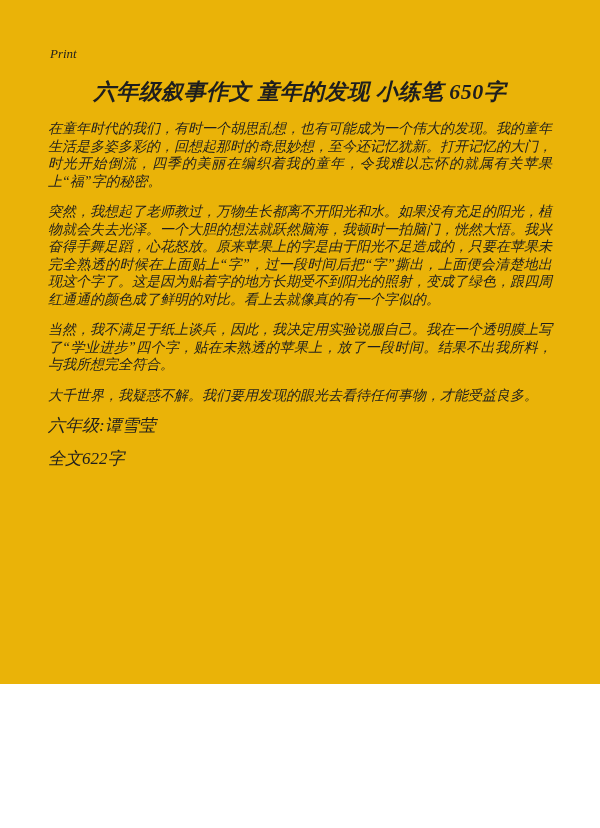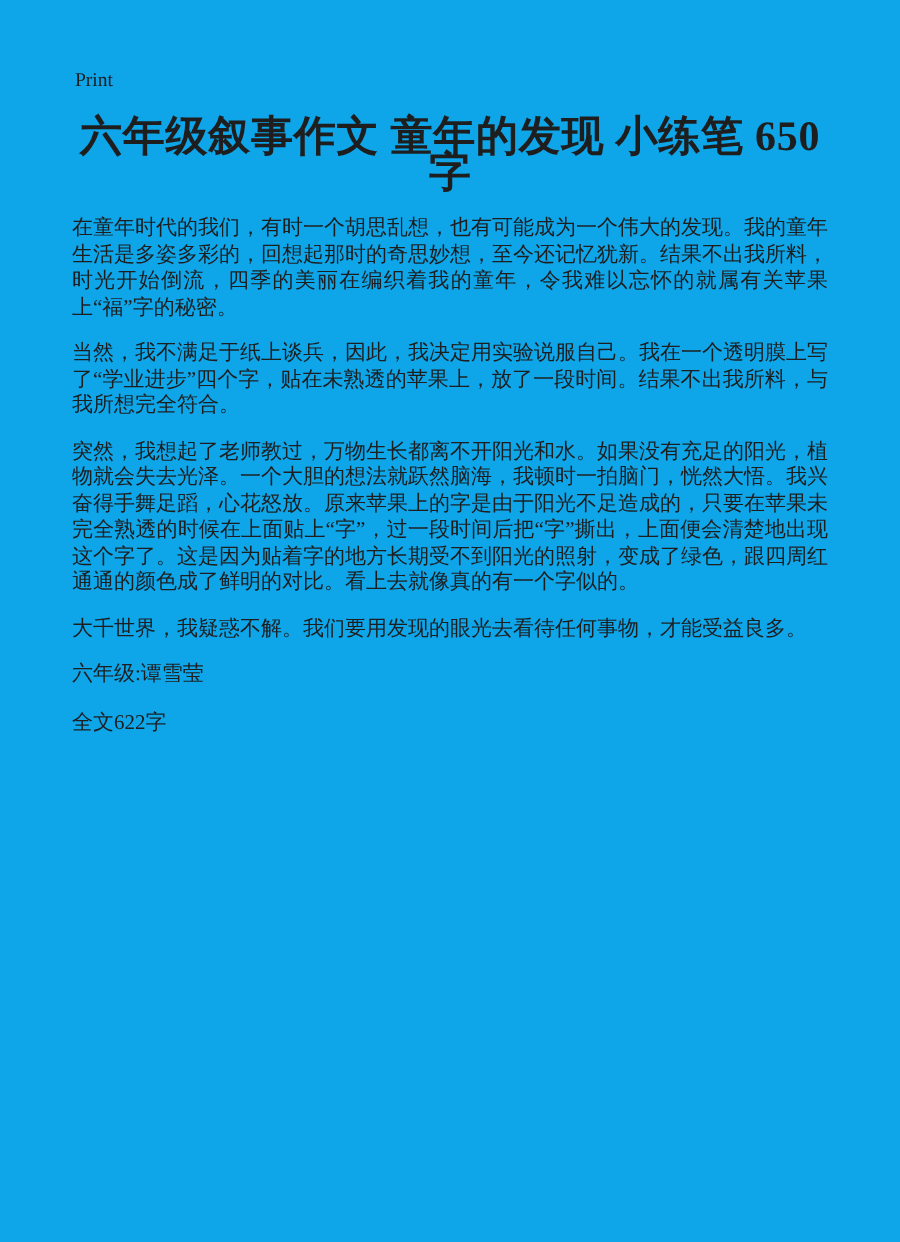--- a/index.html
+++ b/index.html
@@ -10,73 +10,74 @@
   body {
     width: 600px;
     height: 828px;
     overflow: hidden;
     font-family: "Liberation Serif", "DejaVu Serif", serif;
     color: #1e1e1e;
   }
   .page {
     box-sizing: border-box;
     width: 600px;
-    height: 828px;
+    height: 684px;
     padding: 44px 48px 0 48px;
-    background: #0ea5e9;
+    background: #eab308;
+    font-style: italic;
   }
   .print-link {
     display: inline-block;
     font-size: 13px;
     line-height: 16px;
     margin-left: 2px;
     color: #1e1e1e;
     text-decoration: none;
     cursor: pointer;
   }
   .essay-title {
-    font-size: 28px;
+    font-size: 22px;
     font-weight: bold;
     text-align: center;
     margin: 18px 0 16px 0;
     line-height: 24px;
     letter-spacing: 0.5px;
   }
   .essay-paragraph {
     font-size: 14px;
     line-height: 17.5px;
     text-align: justify;
     text-justify: inter-ideograph;
     margin: 0 0 13px 0;
   }
   .essay-byline,
   .essay-word-count {
-    font-size: 14px;
+    font-size: 17px;
     line-height: 17.5px;
     margin: 0 0 15px 0;
   }
   .essay-byline {
     margin-top: 2px;
   }
 </style>
 </head>
 <body>
 
 <div class="page">
 
   <a class="print-link">Print</a>
 
   <h1 class="essay-title">六年级叙事作文 童年的发现 小练笔 650字</h1>
 
-  <p class="essay-paragraph">在童年时代的我们，有时一个胡思乱想，也有可能成为一个伟大的发现。我的童年生活是多姿多彩的，回想起那时的奇思妙想，至今还记忆犹新。结果不出我所料，时光开始倒流，四季的美丽在编织着我的童年，令我难以忘怀的就属有关苹果上“福”字的秘密。</p>
+  <p class="essay-paragraph">在童年时代的我们，有时一个胡思乱想，也有可能成为一个伟大的发现。我的童年生活是多姿多彩的，回想起那时的奇思妙想，至今还记忆犹新。打开记忆的大门，时光开始倒流，四季的美丽在编织着我的童年，令我难以忘怀的就属有关苹果上“福”字的秘密。</p>
 
 
+  <p class="essay-paragraph">突然，我想起了老师教过，万物生长都离不开阳光和水。如果没有充足的阳光，植物就会失去光泽。一个大胆的想法就跃然脑海，我顿时一拍脑门，恍然大悟。我兴奋得手舞足蹈，心花怒放。原来苹果上的字是由于阳光不足造成的，只要在苹果未完全熟透的时候在上面贴上“字”，过一段时间后把“字”撕出，上面便会清楚地出现这个字了。这是因为贴着字的地方长期受不到阳光的照射，变成了绿色，跟四周红通通的颜色成了鲜明的对比。看上去就像真的有一个字似的。</p>
+
   <p class="essay-paragraph">当然，我不满足于纸上谈兵，因此，我决定用实验说服自己。我在一个透明膜上写了“学业进步”四个字，贴在未熟透的苹果上，放了一段时间。结果不出我所料，与我所想完全符合。</p>
-
-  <p class="essay-paragraph">突然，我想起了老师教过，万物生长都离不开阳光和水。如果没有充足的阳光，植物就会失去光泽。一个大胆的想法就跃然脑海，我顿时一拍脑门，恍然大悟。我兴奋得手舞足蹈，心花怒放。原来苹果上的字是由于阳光不足造成的，只要在苹果未完全熟透的时候在上面贴上“字”，过一段时间后把“字”撕出，上面便会清楚地出现这个字了。这是因为贴着字的地方长期受不到阳光的照射，变成了绿色，跟四周红通通的颜色成了鲜明的对比。看上去就像真的有一个字似的。</p>
 
   <p class="essay-paragraph">大千世界，我疑惑不解。我们要用发现的眼光去看待任何事物，才能受益良多。</p>
 
   <p class="essay-byline">六年级:谭雪莹</p>
 
   <p class="essay-word-count">全文622字</p>
 
 </div>
 
 </body></html>

